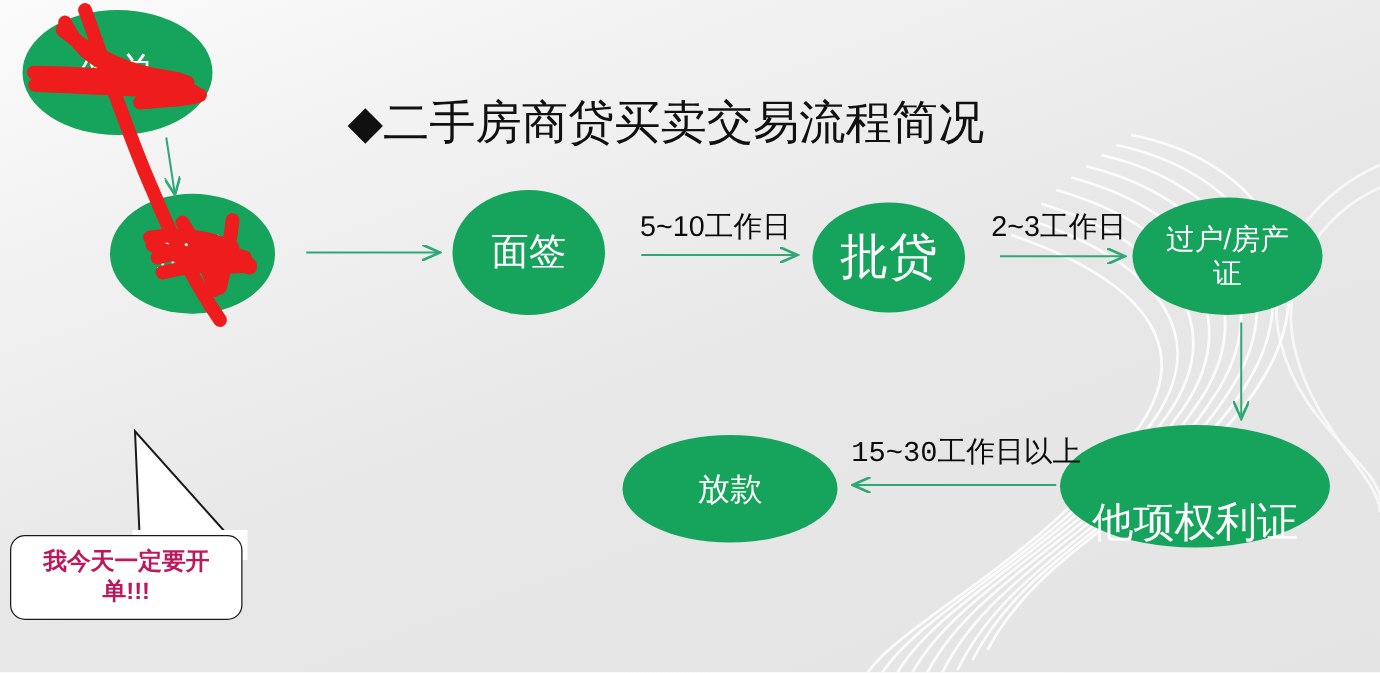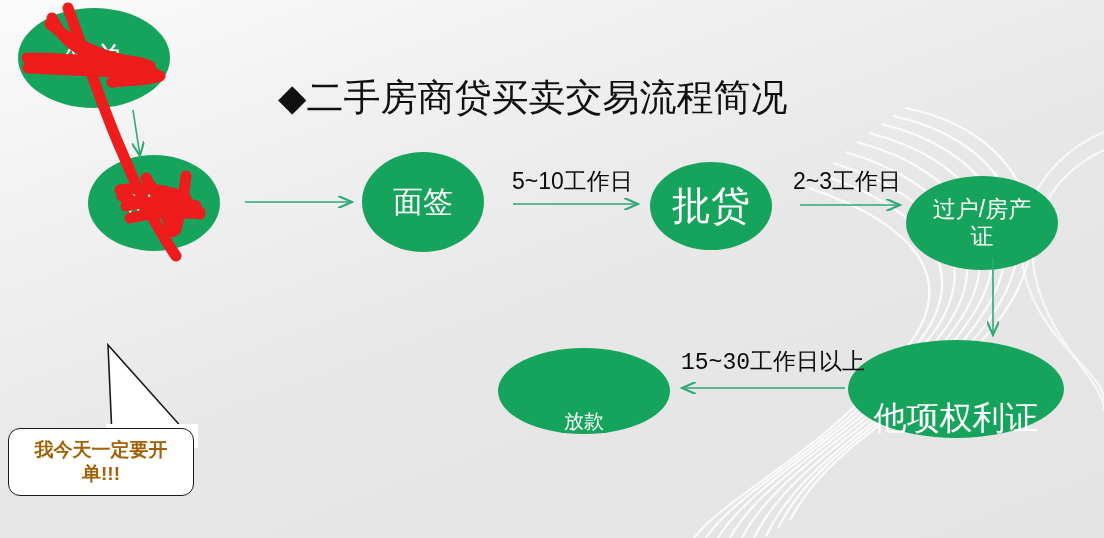--- a/index.html
+++ b/index.html
@@ -73,21 +73,21 @@
     border-radius: 12px;
     box-sizing: border-box;
     display: flex;
     align-items: center;
     justify-content: center;
     text-align: center;
   }
   .bubble-text {
     font-size: 19px;
     font-weight: bold;
-    color: #a16207;
+    color: #be185d;
     line-height: 1.28;
     padding: 0 9px;
     white-space: pre-line;
     text-align: center;
   }
   #bubble-tail {
     position: absolute;
     left: 78px;
     top: 340px;
     width: 130px;
@@ -136,30 +136,30 @@
   </div>
 
   <div class="node" style="left:362px; top:152px; width:122px; height:100px; font-size:30px;">
     <span class="node-label">面签</span>
   </div>
 
   <div class="node" style="left:650px; top:162px; width:122px; height:88px; font-size:39px;">
     <span class="node-label">批贷</span>
   </div>
 
-  <div class="node" style="left:906px; top:176px; width:152px; height:94px; font-size:23px;">
+  <div class="node" style="left:906px; top:158px; width:152px; height:94px; font-size:23px;">
     <span class="node-label">过户/房产
 证</span>
   </div>
 
   <div class="node" style="left:848px; top:340px; width:216px; height:98px; font-size:33px;align-items:flex-end;">
     <span class="node-label">他项权利证</span>
   </div>
 
-  <div class="node" style="left:498px; top:348px; width:172px; height:86px; font-size:20px;align-items:flex-end;">
+  <div class="node" style="left:498px; top:348px; width:172px; height:86px; font-size:26px;">
     <span class="node-label">放款</span>
   </div>
 
   <svg id="flow-layer" viewBox="0 0 1104 538" aria-hidden="true">
     <defs>
       <marker id="ah-r" markerWidth="10" markerHeight="8" refX="9" refY="4" orient="auto">
         <path d="M0,0 L9,4 L0,8" fill="none" stroke="#2fa875" stroke-width="1.3"></path>
       </marker>
       <marker id="ah-l" markerWidth="10" markerHeight="8" refX="9" refY="4" orient="auto">
         <path d="M0,0 L9,4 L0,8" fill="none" stroke="#2fa875" stroke-width="1.3"></path>

